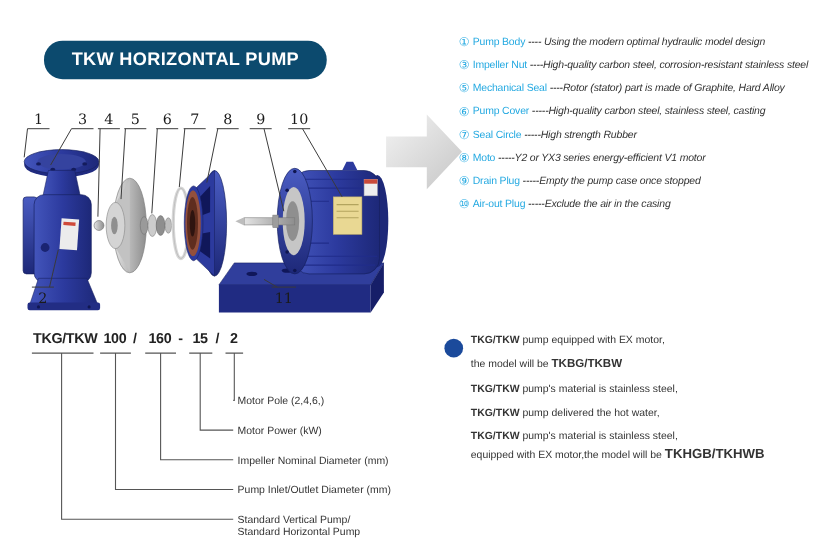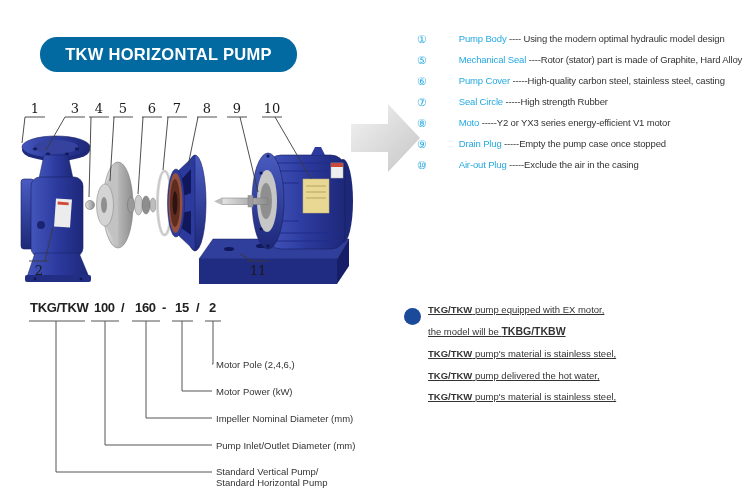--- a/index.html
+++ b/index.html
@@ -3,46 +3,46 @@
 <meta charset="utf-8">
 <style>
   html,body{margin:0;padding:0;}
   body{
     width:756px;height:500px;position:relative;background:#ffffff;
     font-family:"Liberation Sans", sans-serif;color:#333;overflow:hidden;
   }
   
   .banner{
     position:absolute;left:40px;top:37px;width:257px;height:35px;
-    background:#0369a1;border-radius:17px;
+    background:#0c4a6e;border-radius:17px;
     color:#fff;font-weight:bold;font-size:16.5px;letter-spacing:.3px;
     text-align:center;line-height:35px;
   }
   
   .diagram{position:absolute;left:15px;top:93px;width:340px;height:202px;}
   .arrow{position:absolute;left:348px;top:98px;width:75px;height:80px;}
   
   .parts-list{position:absolute;left:417px;top:33px;width:339px;}
   .part-item{
     font-size:9.5px;line-height:12px;letter-spacing:-.15px;
     margin-bottom:9px;padding-left:15px;text-indent:-15px;color:#333;
   }
   .circ{color:#24a9e1;font-size:11px;margin-right:3px;vertical-align:-1px;}
-  .pname{color:#24a9e1;margin-left:29px;}
-  .pdesc{color:#333;}
+  .pname{color:#24a9e1;}
+  .pdesc{color:#333;font-style:italic;}
   
   .model-section{position:absolute;left:28px;top:296px;width:332px;height:202px;}
   
   .variants{position:absolute;left:402px;top:303px;width:352px;padding-left:0;}
   .bullet{
     position:absolute;left:2px;top:5px;width:17px;height:17px;border-radius:50%;
     background:#1b4a9b;
   }
   .v-text{margin-left:26px;}
-  .v-line{font-size:9.5px;height:22px;line-height:13px;color:#333;text-decoration:underline;}
+  .v-line{font-size:9.5px;height:22px;line-height:13px;color:#333;}
   .v-line.tight{height:15px;line-height:12px;}
   .v-brand{font-weight:bold;}
   .v-model{font-weight:bold;font-size:10.5px;}
   .v-model.big{font-size:12px;}
 </style>
 </head>
 <body>
 
 <div class="banner">
   <span>TKW HORIZONTAL PUMP</span>
@@ -201,20 +201,21 @@
     <linearGradient id="gArr" x1="0" y1="0" x2="1" y2="1">
       <stop offset="0" stop-color="#f3f3f3"></stop>
         <stop offset="1" stop-color="#c6c6c6"></stop>
     </linearGradient>
   </defs>
   <polygon points="3,26 40,26 40,6 72,40 40,74 40,54 3,54" fill="url(#gArr)"></polygon>
 </svg>
 
 <div class="parts-list">
   <div class="part-item"><span class="circ">①</span><span class="pname">Pump Body</span><span class="pdesc"> ---- Using the modern optimal hydraulic model design</span></div>
+  <div class="part-item"><span class="circ">③</span><span class="pname">Impeller Nut</span><span class="pdesc"> ----High-quality carbon steel, corrosion-resistant stainless steel</span></div>
   <div class="part-item"><span class="circ">⑤</span><span class="pname">Mechanical Seal</span><span class="pdesc"> ----Rotor (stator) part is made of Graphite, Hard Alloy</span></div>
   <div class="part-item"><span class="circ">⑥</span><span class="pname">Pump Cover</span><span class="pdesc"> -----High-quality carbon steel, stainless steel, casting</span></div>
   <div class="part-item"><span class="circ">⑦</span><span class="pname">Seal Circle</span><span class="pdesc"> -----High strength Rubber</span></div>
   <div class="part-item"><span class="circ">⑧</span><span class="pname">Moto</span><span class="pdesc"> -----Y2 or YX3 series energy-efficient V1 motor</span></div>
   <div class="part-item"><span class="circ">⑨</span><span class="pname">Drain Plug</span><span class="pdesc"> -----Empty the pump case once stopped</span></div>
   <div class="part-item"><span class="circ">⑩</span><span class="pname">Air-out Plug</span><span class="pdesc"> -----Exclude the air in the casing</span></div>
 </div>
 
 <svg class="model-section" viewBox="0 0 332 202">
   <g font-family="'Liberation Sans', sans-serif" font-size="13" font-weight="bold" fill="#222" letter-spacing="-0.3">
@@ -250,14 +251,15 @@
 </svg>
 
 <div class="variants">
   <div class="bullet"></div>
   <div class="v-text">
     <div class="v-line"><span class="v-brand">TKG/TKW</span><span> pump equipped with EX motor,</span></div>
     <div class="v-line"><span>the model will be </span><span class="v-model">TKBG/TKBW</span></div>
     <div class="v-line"><span class="v-brand">TKG/TKW</span><span> pump's material is stainless steel,</span></div>
     <div class="v-line"><span class="v-brand">TKG/TKW</span><span> pump delivered the hot water,</span></div>
     <div class="v-line tight"><span class="v-brand">TKG/TKW</span><span> pump's material is stainless steel,</span></div>
+    <div class="v-line tight"><span>equipped with EX motor,the model will be </span><span class="v-model big">TKHGB/TKHWB</span></div>
   </div>
 </div>
 
 </body></html>

